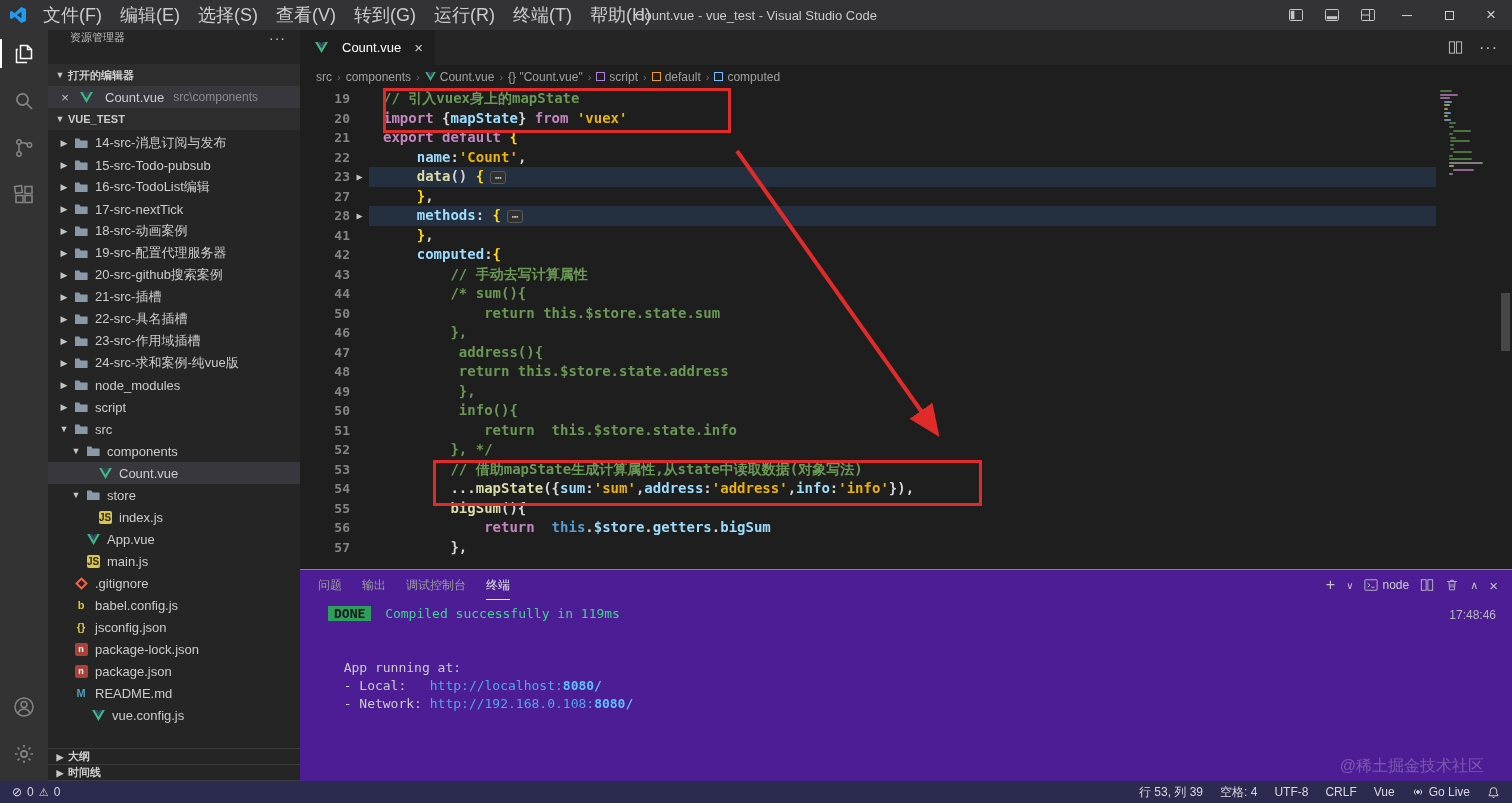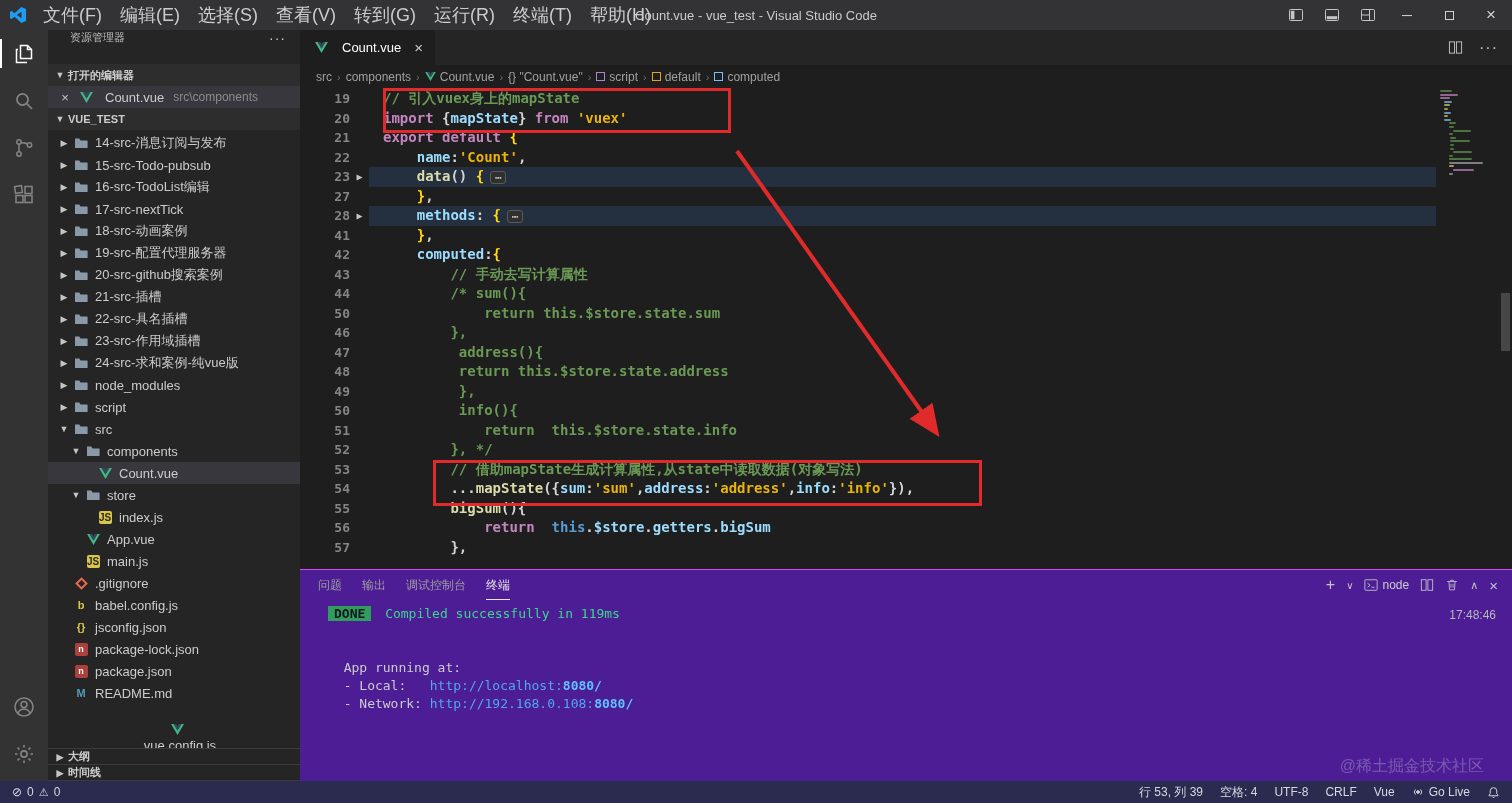--- a/index.html
+++ b/index.html
@@ -439,21 +439,21 @@
             </span>
             <span class="tree-label">package.json</span>
           </div>
           <div class="tree-row" style="padding-left: 8px;">
             <span class="tree-chev"></span>
             <span class="ficon">
               <span class="badge-txt" style="color: rgb(81, 154, 186);">M</span>
             </span>
             <span class="tree-label">README.md</span>
           </div>
-          <div class="tree-row" style="padding-left: 12px; flex-direction: column;">
+          <div class="tree-row" style="padding-left: 25px;">
             <span class="tree-chev"></span>
             <span class="ficon">
               <svg width="13" height="11" viewBox="0 0 14 12">
                 <polygon fill="#41b883" points="0,0 7,12 14,0 11.2,0 7,7.2 2.8,0"></polygon>
                 <polygon fill="#35495e" points="2.8,0 7,7.2 11.2,0 8.4,0 7,2.4 5.6,0"></polygon>
               </svg>
             </span>
             <span class="tree-label">vue.config.js</span>
           </div>
         </div>

